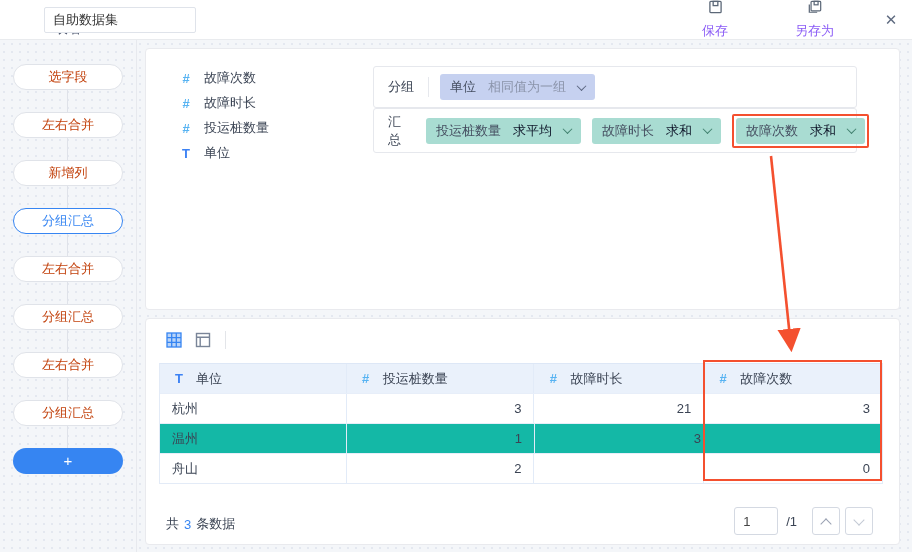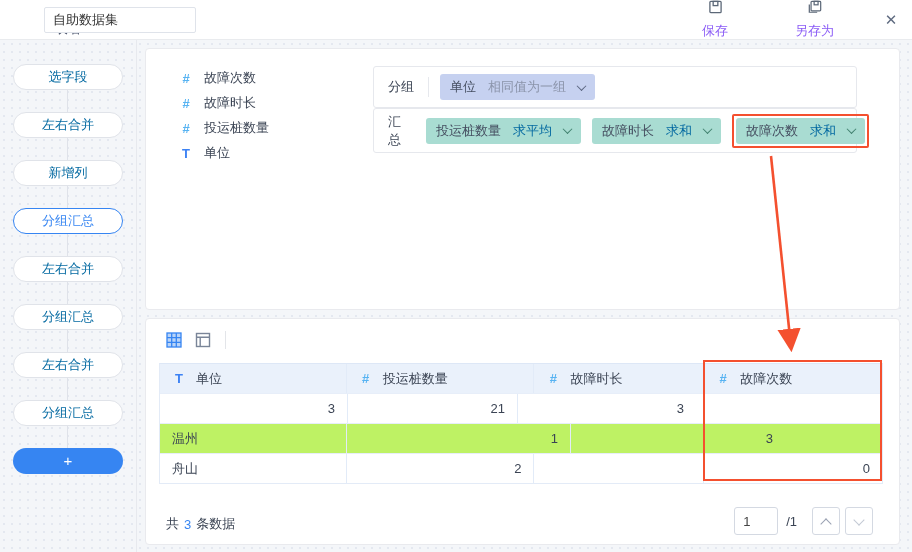--- a/index.html
+++ b/index.html
@@ -22,21 +22,21 @@
     gap:8px; color:#8b5cf6; cursor:pointer;flex-direction:column; }
   .tb-save { left:702px; } .tb-saveas { left:795px; }
   .tb-close { position:absolute; left:880px; top:9px; width:22px; height:22px;
     text-align:center; line-height:22px; font-size:15px; color:#5f6b80; cursor:pointer; }
   
   .sidebar { position:absolute; left:0; top:40px; width:137px; height:512px;
     border-right:1px solid #e7e9ee; }
   .flowline { position:absolute; left:67px; top:37px; width:1px; height:384px; background:#dfe2e9; }
   .step { position:absolute; left:13px; width:110px; height:26px; background:#fff;
     border:1px solid #e0e3e9; border-radius:14px; text-align:center; line-height:24px;
-    color:#0369a1; cursor:pointer; }
+    color:#c2410c; cursor:pointer; }
   .step.active { border:1px solid #3685f2; color:#3685f2; }
   .step-add { position:absolute; left:13px; width:110px; height:26px; background:#3685f2;
     border-radius:14px; text-align:center; line-height:26px; color:#fff; font-size:15px; cursor:pointer; }
   
   .panel { position:absolute; background:#fff; border:1px solid #e9eaee; border-radius:4px; }
   .panel-top { left:145px; top:48px; width:755px; height:262px; }
   .panel-bottom { left:145px; top:318px; width:755px; height:227px; }
   
   .field-row { position:absolute; left:33px; height:22px; display:flex; align-items:center; gap:11px; }
   .ficon { width:14px; text-align:center; font-weight:bold; font-size:13px; }
@@ -47,36 +47,36 @@
   .cfg-group { top:17px; height:42px; } .cfg-sum { top:59px; height:45px; }
   .cfg-label { padding:0 14px; color:#3b4454; }
   .cfg-sep { width:1px; height:20px; background:#e6e8ed; }
   .chip { height:26px; border-radius:3px; display:flex; align-items:center;
     padding:0 10px; margin-left:11px; cursor:pointer; white-space:nowrap; }
   .chip .cname { color:#454e60; }
   .chip .cagg { margin-left:12px;font-family:Liberation Serif, serif; }
   .chip-group { background:#c6d1f0; }
   .chip-group .cagg { color:#8b94aa; }
   .chip-teal { background:#a9dcd2; }
-  .chip-teal .cagg { color:#0369a1;text-align:center; }
+  .chip-teal .cagg { color:#0f172a;text-align:center; }
   .chev { width:7px; height:7px; border-right:1.6px solid #5b6680; border-bottom:1.6px solid #5b6680;
     transform:rotate(45deg) translate(-1px,-1px); margin-left:12px; }
   .chip-teal .chev { border-color:#41806f; }
   .redwrap { margin-left:11px; border:2px solid #f4502f; border-radius:2px; padding:2px; }
   .redwrap .chip { margin-left:0; }
   
   .btoolbar { position:absolute; left:20px; top:12px; height:18px; display:flex; align-items:center; }
   .btoolbar .icon { width:16px; height:16px; cursor:pointer; }
   .btoolbar .sep { width:1px; height:18px; background:#e3e5e9; margin:0 18px 0 14px; }
   .vicon2 { margin-left:13px; }
   
   .ptable { position:absolute; left:13px; top:44px; width:724px; border:1px solid #e3ebf7; border-top:1px solid #dde7f6; }
   .trow { display:flex; height:30px; }
   .trow.head { height:29px; background:#eaf1fb; }
-  .trow.stripe { background:#bef264;gap:36px; }
+  .trow.stripe { background:#14b8a6; }
   .trow:not(.head) { border-top:1px solid #e7eef9; }
   .tcell { display:flex; align-items:center; padding:0 12px; border-right:1px solid #e2ebf8; }
   .tcell:last-child { border-right:none; }
   .tcell.c0 { width:187px; } .tcell.c1 { width:188px; } .tcell.c2 { width:170px; } .tcell.c3 { width:178px; }
   .tcell.num { justify-content:flex-end; }
   .tcell .ficon { margin-right:10px; }
   
   .pfooter { position:absolute; left:20px; top:188px; width:715px; height:34px; display:flex; align-items:center; }
   .count-blue { color:#3685f2; margin:0 5px; }
   .pager { position:absolute; right:8px; top:0; display:flex; align-items:center; }
@@ -209,20 +209,21 @@
       <div class="tcell c2">
         <span class="ficon num">#</span>
         <span>故障时长</span>
       </div>
       <div class="tcell c3">
         <span class="ficon num">#</span>
         <span>故障次数</span>
       </div>
     </div>
     <div class="trow">
+      <div class="tcell c0">杭州</div>
       <div class="tcell c1 num">3</div>
       <div class="tcell c2 num">21</div>
       <div class="tcell c3 num">3</div>
     </div>
     <div class="trow stripe">
       <div class="tcell c0">温州</div>
       <div class="tcell c1 num">1</div>
       <div class="tcell c3 num">3</div>
     </div>
     <div class="trow">

